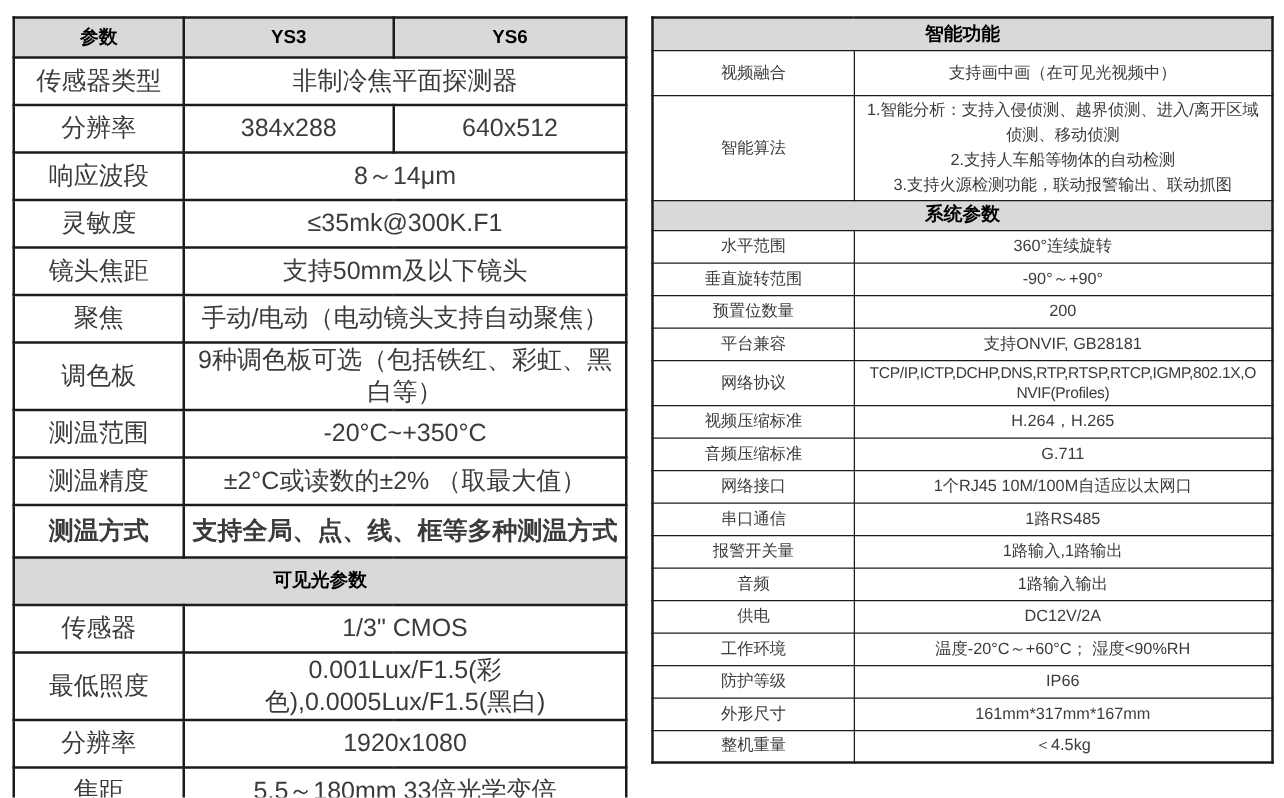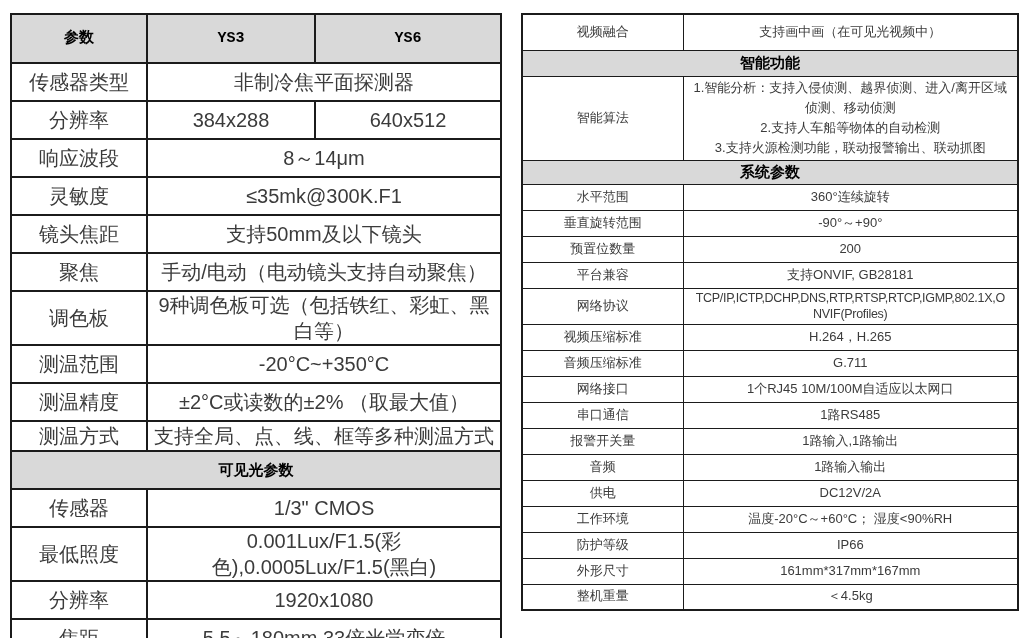--- a/index.html
+++ b/index.html
@@ -69,21 +69,21 @@
 
 <div class="page">
 
   <table class="spec-table left-table">
     <colgroup>
         <col class="c-label">
         <col class="c-ys3">
         <col class="c-ys6">
       </colgroup>
     <tbody>
-        <tr style="height: 49px; font-family: Liberation Mono, monospace;">
+        <tr style="height: 32px;">
           <td class="head">参数</td>
           <td class="head">YS3</td>
           <td class="head">YS6</td>
         </tr>
         <tr style="height: 38px;">
           <td class="label">传感器类型</td>
           <td colspan="2" class="value">非制冷焦平面探测器</td>
         </tr>
         <tr style="height: 38px;">
           <td class="label">分辨率</td>
@@ -111,21 +111,21 @@
           <td colspan="2" class="value">9种调色板可选（包括铁红、彩虹、黑白等）</td>
         </tr>
         <tr style="height: 38px;">
           <td class="label">测温范围</td>
           <td colspan="2" class="value">-20°C~+350°C</td>
         </tr>
         <tr style="height: 38px;">
           <td class="label">测温精度</td>
           <td colspan="2" class="value">±2°C或读数的±2% （取最大值）</td>
         </tr>
-        <tr style="height: 30px;">
+        <tr style="height: 42px; font-weight: bold;">
           <td class="label">测温方式</td>
           <td colspan="2" class="value">支持全局、点、线、框等多种测温方式</td>
         </tr>
         <tr style="height: 38px;">
           <td colspan="3" class="section">可见光参数</td>
         </tr>
         <tr style="height: 38px;">
           <td class="label">传感器</td>
           <td colspan="2" class="value">1/3" CMOS</td>
         </tr>
@@ -143,26 +143,26 @@
         </tr>
       </tbody>
   </table>
 
   <table class="spec-table right-table">
     <colgroup>
         <col class="rc-label">
         <col class="rc-value">
       </colgroup>
     <tbody>
+        <tr style="height: 26px;">
+          <td colspan="2" class="head">智能功能</td>
+        </tr>
         <tr style="height: 36px;">
           <td class="label">视频融合</td>
           <td class="value">支持画中画（在可见光视频中）</td>
-        </tr>
-        <tr style="height: 26px;">
-          <td colspan="2" class="head">智能功能</td>
         </tr>
         <tr style="height: 84px;">
           <td class="label">智能算法</td>
           <td class="value algo">1.智能分析：支持入侵侦测、越界侦测、进入/离开区域
 侦测、移动侦测
 2.支持人车船等物体的自动检测
 3.支持火源检测功能，联动报警输出、联动抓图</td>
         </tr>
         <tr style="height: 24px;">
           <td colspan="2" class="section">系统参数</td>

